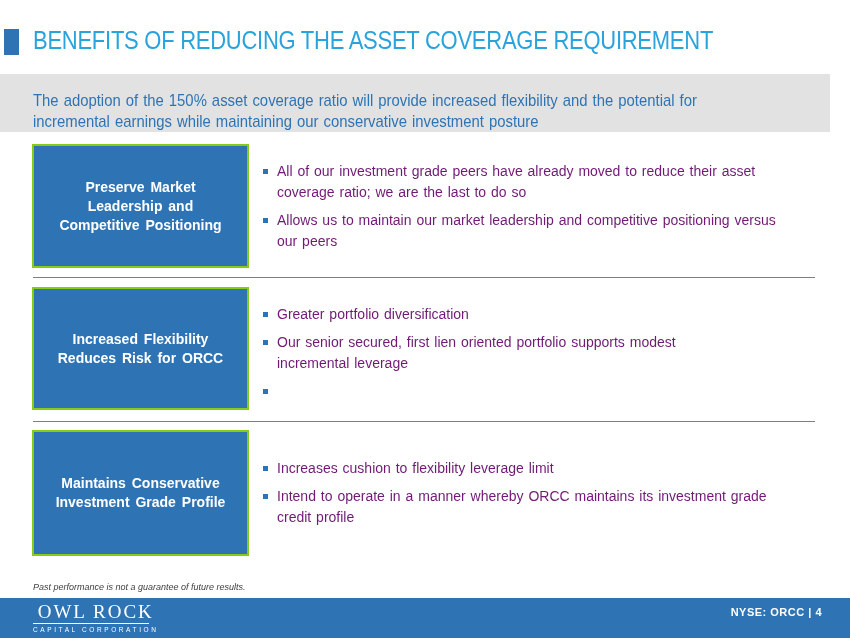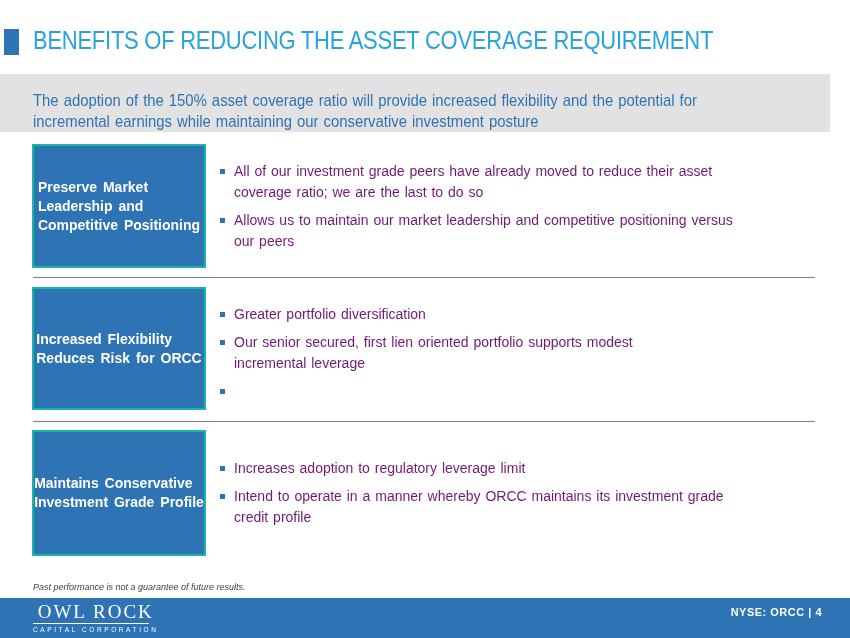--- a/index.html
+++ b/index.html
@@ -16,22 +16,22 @@
   .banner-text{
     margin-left:33px;width:113%;font-size:17px;line-height:21px;color:#2E74B5;
     white-space:pre-line;word-spacing:1px;transform:scaleX(0.875);transform-origin:0 50%;
   }
   
   .row{position:absolute;left:32px;width:788px;display:flex;align-items:center;}
   .row1{top:144px;height:124px;}
   .row2{top:287px;height:123px;}
   .row3{top:430px;height:126px;}
   .label-box{
-    flex:none;width:174px;height:100%;box-sizing:border-box;background:#2E74B5;border:2px solid #14b8a6;
-    display:flex;align-items:center;justify-content:center;text-align:left;
+    flex:none;width:217px;height:100%;box-sizing:border-box;background:#2E74B5;border:2px solid #84cc16;
+    display:flex;align-items:center;justify-content:center;text-align:center;
   }
   .label-box-text{color:#ffffff;font-weight:bold;font-size:14px;line-height:19px;white-space:pre-line;word-spacing:2px;}
   .bullets{flex:1;margin-left:14px;}
   .bullet{display:flex;}
   .bullet + .bullet{margin-top:7px;}
   .bullet-marker{flex:none;width:5px;height:5px;background:#2E74B5;margin:8px 9px 0 0;}
   .bullet-text{font-size:14px;line-height:21px;color:#701a75;white-space:pre-line;word-spacing:1px;}
   .divider{position:absolute;left:33px;width:782px;height:1px;background:#7F7F7F;}
   .divider1{top:277px;}
   .divider2{top:421px;}
@@ -109,21 +109,21 @@
   <div class="divider divider2"></div>
 
   <div class="row row3">
     <div class="label-box">
       <div class="label-box-text">Maintains Conservative
 Investment Grade Profile</div>
     </div>
     <div class="bullets">
       <div class="bullet">
         <span class="bullet-marker"></span>
-        <span class="bullet-text">Increases adoption to regulatory leverage limit</span>
+        <span class="bullet-text">Increases cushion to flexibility leverage limit</span>
       </div>
       <div class="bullet">
         <span class="bullet-marker"></span>
         <span class="bullet-text">Intend to operate in a manner whereby ORCC maintains its investment grade
 credit profile</span>
       </div>
     </div>
   </div>
 
   <div class="disclaimer">Past performance is not a guarantee of future results.</div>

